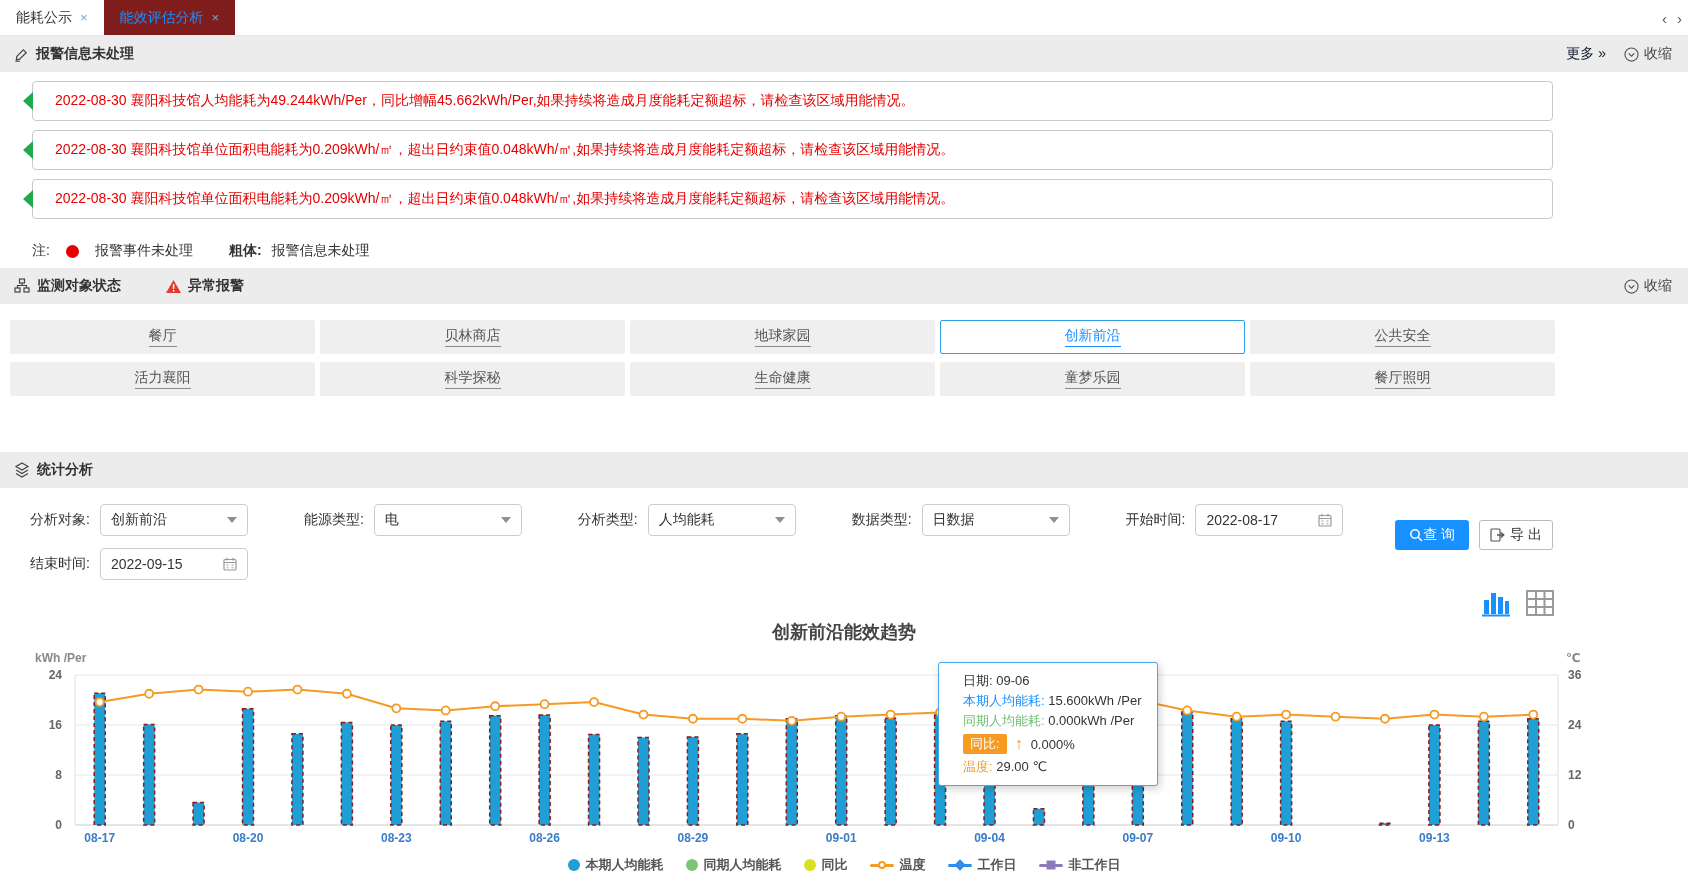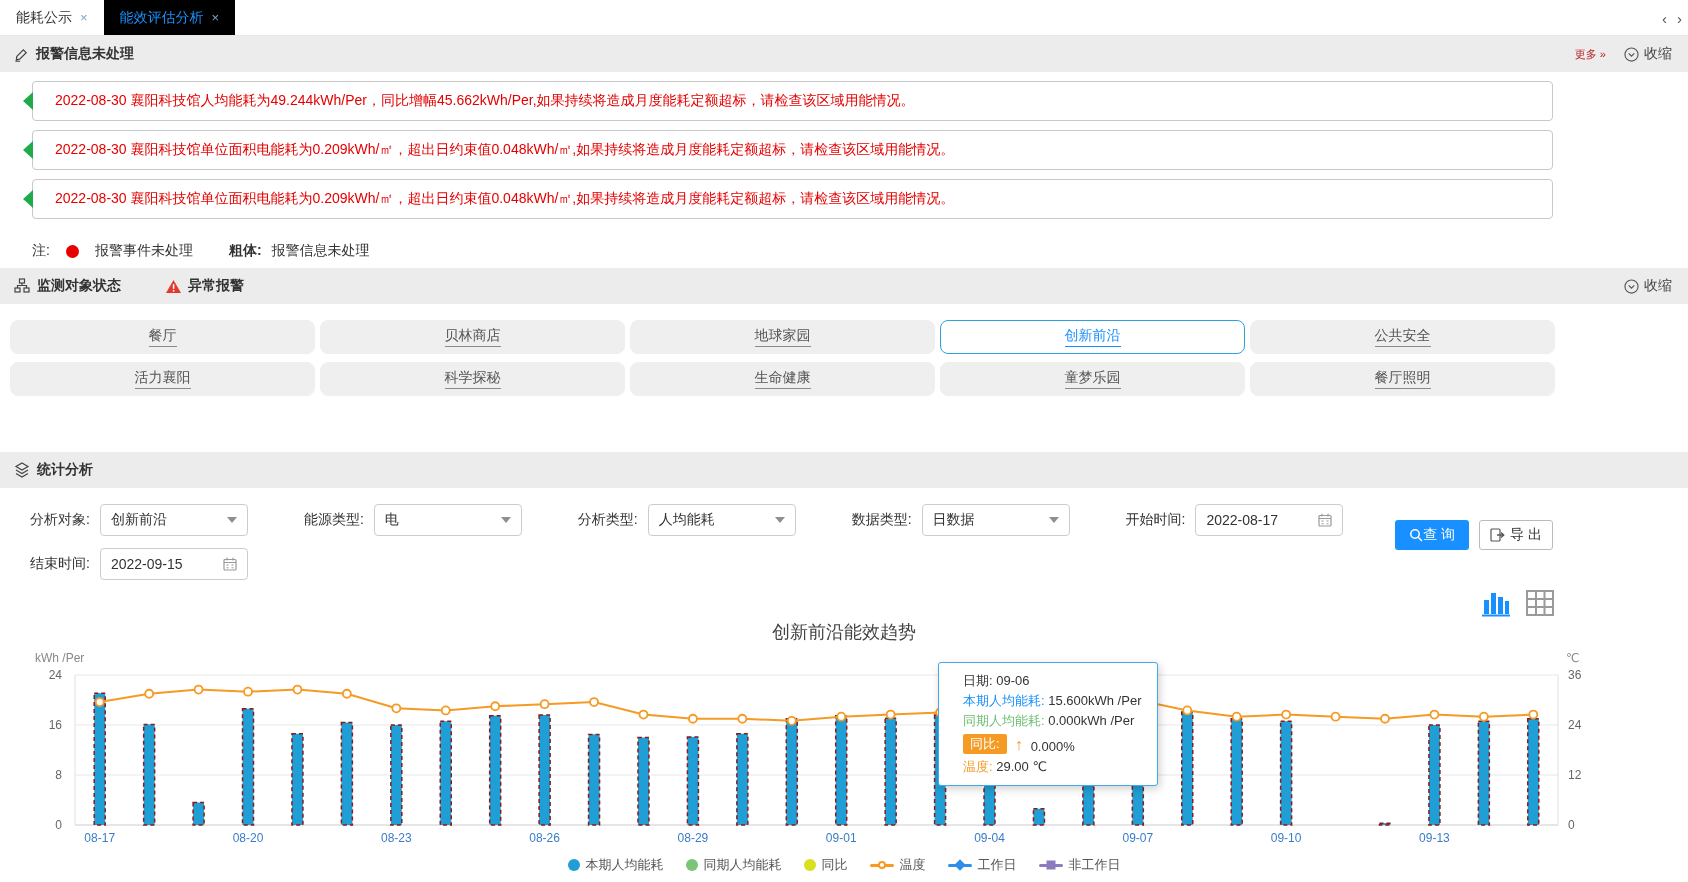--- a/index.html
+++ b/index.html
@@ -5,48 +5,48 @@
   * { margin:0; padding:0; box-sizing:border-box; }
   html,body { width:1688px; height:882px; overflow:hidden; background:#fff;
     font-family:"Liberation Sans","DejaVu Sans",sans-serif; color:#333; }
   body { position:relative; }
 
   
   .tabbar { height:36px; display:flex; align-items:stretch; background:#fff; border-bottom:1px solid #e8e8e8; position:relative; }
   .tab { display:flex; align-items:center; gap:8px; padding:0 16px; font-size:14px; cursor:pointer; }
   .tab .x { font-size:13px; color:#7ba7c9; }
   .tab.inactive { background:#fff; color:#333; }
-  .tab.active { background:#000000; color:#1890ff; }
+  .tab.active { background:#7f1d1d; color:#1890ff; }
   .tab-arrows { position:absolute; right:6px; top:0; height:36px; display:flex; align-items:center; gap:10px; color:#555; font-size:15px; }
   .tab-arrows span { cursor:pointer; }
 
   
   .sec-header { height:36px; background:#ececec; display:flex; align-items:center; padding:0 16px 0 14px; font-size:14px; }
   .sec-title { font-weight:bold; color:#333; margin-left:7px; }
   .sec-right { margin-left:auto; display:flex; align-items:center; gap:18px; }
-  .more-link { color:#b91c1c; font-size:11px; cursor:pointer; }
+  .more-link { color:#0f172a; font-size:14px; cursor:pointer; }
   .collapse { display:flex; align-items:center; gap:5px; color:#444; cursor:pointer; }
   .alarm-flag { display:flex; align-items:center; gap:6px; margin-left:44px; font-weight:bold; }
 
   
   .alerts { padding:9px 135px 6px 32px; background:#fff; }
   .alert { position:relative; height:40px; border:1px solid #c9c9c9; border-radius:4px; margin-bottom:9px;
            display:flex; align-items:center; padding:0 14px 0 22px; }
   .alert-text { color:#e60000; font-size:14px; white-space:nowrap; overflow:hidden; }
   .alert-marker { position:absolute; left:-10px; top:50%; margin-top:-9px; width:0; height:0;
            border-top:9px solid transparent; border-bottom:9px solid transparent; border-right:10px solid #1faa4b; }
 
   .note-row { height:34px; display:flex; align-items:center; gap:10px; padding-left:32px; font-size:14px; background:#fff; }
   .note-dot { width:13px; height:13px; border-radius:50%; background:#e60000; margin:0 6px; }
   .note-bold { font-weight:bold; margin-left:26px; }
 
   
   .grid-wrap { padding:16px 133px 12px 10px; background:#fff; }
   .grid-row { display:flex; gap:5px; margin-bottom:8px; }
-  .grid-btn { flex:1; height:34px; background:#efefef; border:1px solid #efefef; border-radius:8px;
+  .grid-btn { flex:1; height:34px; background:#efefef; border:1px solid #efefef; border-radius:2px;
               display:flex; align-items:center; justify-content:center; font-size:14px; color:#555; cursor:pointer; }
   .grid-btn span { border-bottom:1px solid #8a8a8a; padding-bottom:1px; }
   .grid-btn.selected { background:#fff; border:1px solid #2e9fe0; color:#1890ff; }
   .grid-btn.selected span { border-bottom:1px solid #1890ff; }
   .spacer { height:44px; background:#fff; }
 
   
   .filters { padding:16px 0 0 30px; background:#fff; height:108px; position:relative; }
   .filter-row { display:flex; align-items:center; gap:14px; margin-bottom:12px; }
   .fgroup { display:flex; align-items:center; gap:10px; margin-right:42px; }
@@ -55,38 +55,38 @@
               display:flex; align-items:center; padding:0 10px; font-size:14px; color:#333; cursor:pointer; }
   .select .val, .dateinput .val { flex:1; }
   .caret { width:0; height:0; border-left:5px solid transparent; border-right:5px solid transparent; border-top:6px solid #8f8f8f; }
   .actions { position:absolute; right:135px; top:32px; display:flex; gap:10px; }
   .btn-query { height:30px; padding:0 14px; background:#1890ff; border:none; border-radius:3px; color:#fff;
                font-size:14px; display:flex; align-items:center; cursor:pointer; }
   .btn-export { height:30px; padding:0 10px; background:#fff; border:1px solid #bbb; border-radius:3px; color:#333;
                font-size:14px; display:flex; align-items:center; gap:5px; cursor:pointer; }
 
   
-  .chart-wrap { position:relative; background:#fff; }
+  .chart-wrap { position:relative; background:#fff;font-weight:bold; }
   .chart-title { height:54px; padding-top:24px; text-align:center; font-size:18px; color:#444; }
   .chart-toggles { position:absolute; top:-8px; right:133px; display:flex; gap:14px; }
   .chart-toggles .tg { width:30px; height:30px; cursor:pointer; }
   .legend { height:32px; display:flex; align-items:center; justify-content:center; gap:22px; font-size:13px; color:#555; }
   .leg-item { display:flex; align-items:center; gap:6px; }
   .leg-dot { width:12px; height:12px; border-radius:50%; }
   .leg-line { position:relative; width:24px; height:3px; border-radius:2px; }
   .leg-line .mk { position:absolute; left:50%; top:50%; transform:translate(-50%,-50%); }
 
   
   .tooltip { position:absolute; left:938px; top:662px; width:220px; background:#fff; border:1px solid #45a8e8;
              border-radius:3px; box-shadow:2px 3px 8px rgba(0,0,0,.18); padding:8px 24px; font-size:13px; z-index:5; }
   .tt-row { line-height:20px; white-space:nowrap; color:#333; }
   .tt-cur { color:#1890ff; }
   .tt-prev { color:#6fbf73; }
   .tt-temp-lab { color:#f59a23; }
-  .tt-yoy-row { display:flex; align-items:flex-end; gap:8px; margin:3px 0; }
+  .tt-yoy-row { display:flex; align-items:center; gap:8px; margin:3px 0; }
   .tt-badge { background:#f59a23; color:#fff; padding:1px 7px; border-radius:2px; }
   .tt-arrow { color:#f59a23; font-weight:bold; font-size:16px; }
 
   
   .footer { height:15px; overflow:hidden; position:relative; background:#fff; }
 
   svg text { font-family:"Liberation Sans","DejaVu Sans",sans-serif; }
 </style>
 </head>
 <body>

